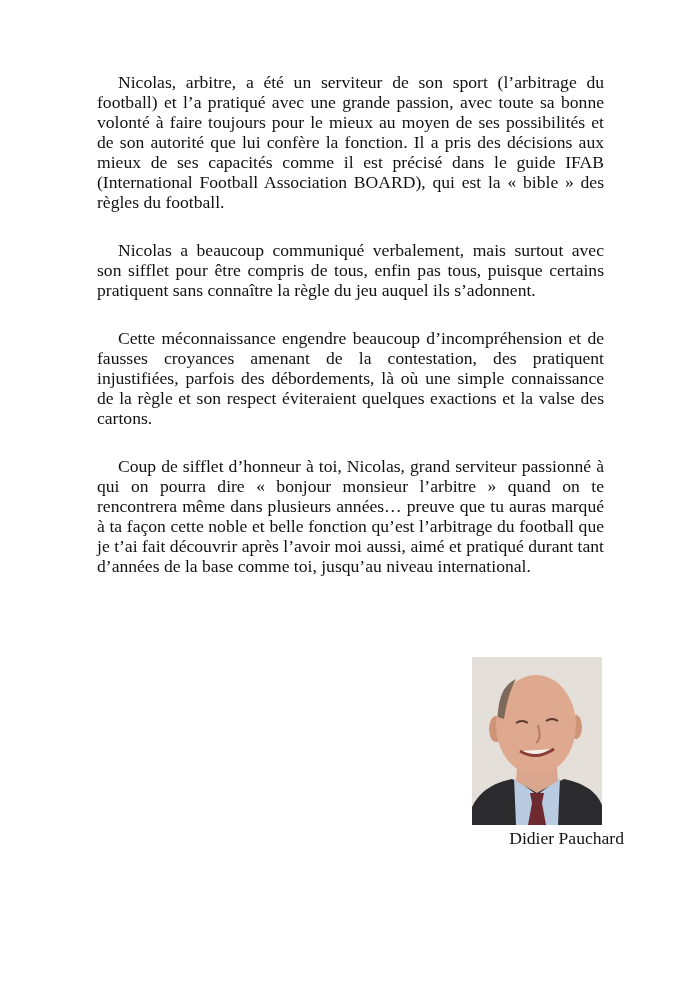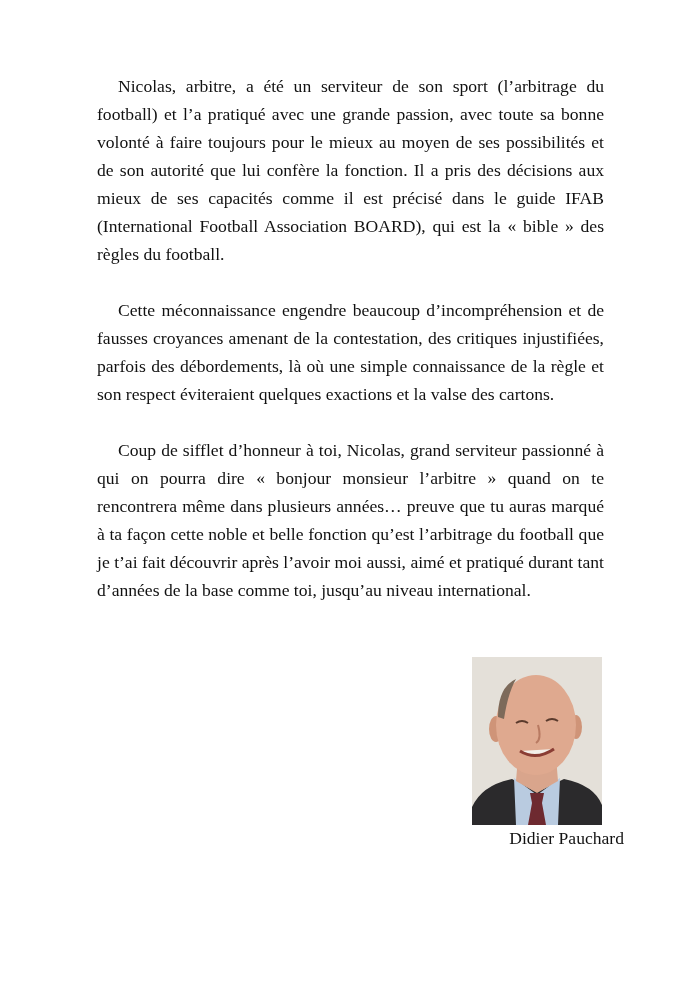--- a/index.html
+++ b/index.html
@@ -1,27 +1,28 @@
 <!DOCTYPE html>
 <html><head>
 <meta charset="utf-8">
 <style>
   html, body { margin: 0; padding: 0; background: #ffffff; }
   body { width: 700px; height: 992px; position: relative; overflow: hidden; }
-  .page { position: absolute; left: 97px; top: 72px; width: 507px; font-family: "Liberation Serif", serif; font-size: 17.6px; line-height: 28px; color: #111111; }
+  .page { position: absolute; left: 97px; top: 72px; width: 507px; font-family: "Liberation Serif", serif; font-size: 17.6px; line-height: 20px; color: #111111; }
   .para { margin: 0 0 28px 0; text-align: justify; text-indent: 21px; }
   .photo { position: absolute; left: 472px; top: 657px; width: 130px; height: 168px; background: #e6e2dc; overflow: hidden; }
   .caption { position: absolute; left: 492px; top: 828px; width: 132px; text-align: right; font-family: "Liberation Serif", serif; font-size: 17.6px; color: #111; }
 </style>
 </head>
 <body>
 
 <div class="page">
   <p class="para">Nicolas, arbitre, a été un serviteur de son sport (l’arbitrage du football) et l’a pratiqué avec une grande passion, avec toute sa bonne volonté à faire toujours pour le mieux au moyen de ses possibilités et de son autorité que lui confère la fonction. Il a pris des décisions aux mieux de ses capacités comme il est précisé dans le guide IFAB (International Football Association BOARD), qui est la « bible » des règles du football.</p>
-  <p class="para">Cette méconnaissance engendre beaucoup d’incompréhension et de fausses croyances amenant de la contestation, des critiques injustifiées, parfois des débordements, là où une simple connaissance de la règle et son respect éviteraient quelques exactions et la valse des cartons.</p>
+  <p class="para">Nicolas a beaucoup communiqué verbalement, mais surtout avec son sifflet pour être compris de tous, enfin pas tous, puisque certains pratiquent sans connaître la règle du jeu auquel ils s’adonnent.</p>
+  <p class="para">Cette méconnaissance engendre beaucoup d’incompréhension et de fausses croyances amenant de la contestation, des pratiquent injustifiées, parfois des débordements, là où une simple connaissance de la règle et son respect éviteraient quelques exactions et la valse des cartons.</p>
   <p class="para">Coup de sifflet d’honneur à toi, Nicolas, grand serviteur passionné à qui on pourra dire « bonjour monsieur l’arbitre » quand on te rencontrera même dans plusieurs années… preuve que tu auras marqué à ta façon cette noble et belle fonction qu’est l’arbitrage du football que je t’ai fait découvrir après l’avoir moi aussi, aimé et pratiqué durant tant d’années de la base comme toi, jusqu’au niveau international.</p>
 </div>
 
 <div class="photo">
   <svg width="130" height="168" viewBox="0 0 130 168">
     <rect width="130" height="168" fill="#e4e0d9"></rect>
 
     <path d="M0 150 Q10 128 40 122 L65 135 L92 122 Q122 128 130 148 L130 168 L0 168 Z" fill="#2b2a2c"></path>
 
     <path d="M42 121 L65 138 L88 121 L86 168 L44 168 Z" fill="#b9cbe0"></path>

